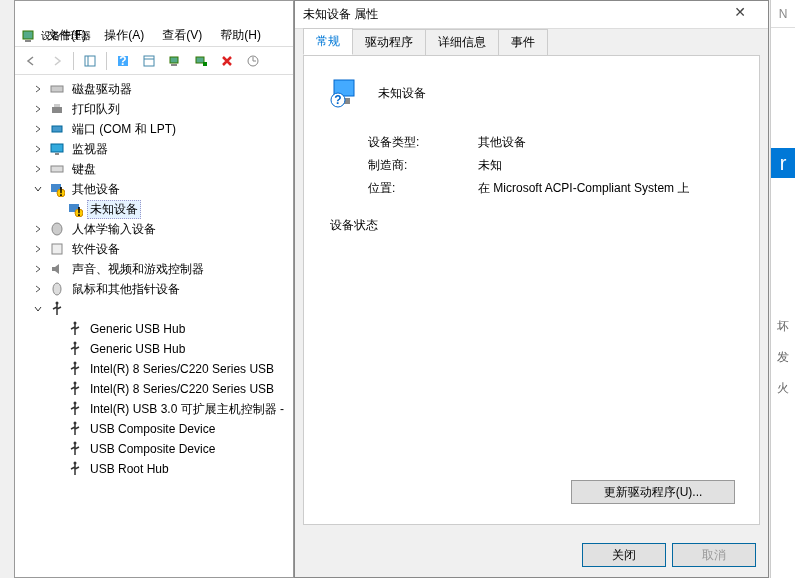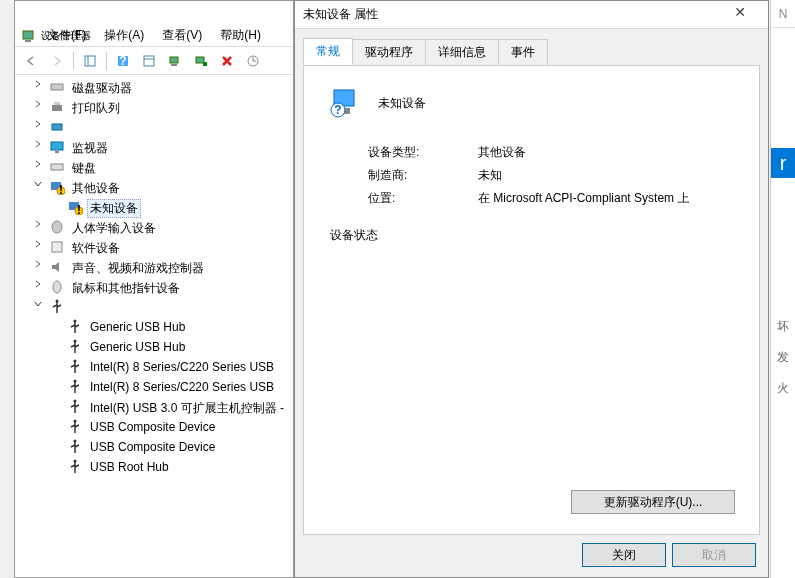--- a/index.html
+++ b/index.html
@@ -10,33 +10,33 @@
 .devmgr-title { height: 24px; display: flex; align-items: center; padding: 0 6px; gap: 6px; }
 .devmgr-title .icon { width: 14px; height: 14px; }
 .devmgr-title span { font-size: 10px; margin-top: 46px; }
 .menubar { height: 22px; display: flex; align-items: center; padding: 0 4px; gap: 6px; border-bottom: 1px solid #ddd; justify-content: center; }
 .menubar .menu { padding: 2px 6px; }
 .toolbar { height: 28px; display: flex; align-items: center; padding: 0 4px; gap: 2px; border-bottom: 1px solid #ddd; }
 .toolbar .tbtn { width: 24px; height: 22px; display: flex; align-items: center; justify-content: center; border: 1px solid transparent; }
 .toolbar .sep { width: 1px; height: 18px; background: #ccc; margin: 0 2px; }
 
 .tree { overflow: auto; height: calc(100% - 74px); padding: 4px 0; }
-.tnode { display: flex; align-items: flex-start; height: 20px; white-space: nowrap; }
+.tnode { display: flex; align-items: center; height: 20px; white-space: nowrap; }
 .tnode .expander { width: 16px; text-align: center; color: #555; font-size: 10px; }
 .tnode .ticon { width: 16px; height: 16px; margin-right: 4px; display: flex; align-items: center; justify-content: center; }
 .tnode .tlabel { padding: 1px 3px; }
 .tnode.selected .tlabel { background: #e5f3ff; border: 1px dotted #99c; padding: 0 2px; }
 .indent-1 { padding-left: 18px; }
 .indent-2 { padding-left: 36px; }
 
 
 .propdlg { position: absolute; left: 294px; top: 0; width: 475px; height: 578px; background: #f0f0f0; border: 1px solid #888; }
 .propdlg-title { height: 28px; display: flex; align-items: center; justify-content: space-between; padding: 0 8px; background: #fff; border-bottom: 1px solid #ddd; }
 .propdlg-title .close { width: 40px; height: 22px; text-align: center; font-size: 14px; color: #444; }
-.tabstrip { display: flex; align-items: flex-end; height: 36px; padding: 6px 8px 0 8px; }
+.tabstrip { display: flex; align-items: flex-end; height: 26px; padding: 6px 8px 0 8px; }
 .tab { padding: 4px 12px; border: 1px solid #ccc; border-bottom: none; background: #f0f0f0; margin-right: -1px; position: relative; }
 .tab.active { background: #fff; border-bottom: 1px solid #fff; z-index: 2; color: #0078d7; }
 .tabpanel { margin: 0 8px 8px 8px; background: #fff; border: 1px solid #ccc; padding: 20px 24px; height: 470px; position: relative; }
 .tabpanel .hdr { display: flex; align-items: center; gap: 16px; margin-bottom: 24px; }
 .tabpanel .hdrlabel { font-size: 12px; }
 .proprow { display: flex; margin: 6px 0 6px 40px; }
 .proprow .plabel { width: 110px; }
 .statuslabel { margin: 20px 0 4px 2px; }
 .statusbox { border: 1px solid #999; padding: 10px 12px; height: 150px; font-size: 12px; background: #fff; }
 .statusbox p { margin-bottom: 14px; }
@@ -153,20 +153,21 @@
         <span class="expander">
           <svg width="10" height="10">
             <path d="M3 2 L7 5 L3 8" fill="none" stroke="#555"></path>
           </svg>
         </span>
         <span class="ticon">
           <svg width="16" height="16">
             <rect x="3" y="5" width="10" height="6" fill="#49c" stroke="#069"></rect>
           </svg>
         </span>
+        <span class="tlabel">端口 (COM 和 LPT)</span>
       </div>
       <div class="tnode indent-1">
         <span class="expander">
           <svg width="10" height="10">
             <path d="M3 2 L7 5 L3 8" fill="none" stroke="#555"></path>
           </svg>
         </span>
         <span class="ticon">
           <svg width="16" height="16">
             <rect x="2" y="3" width="12" height="8" fill="#3ad" stroke="#069"></rect>

